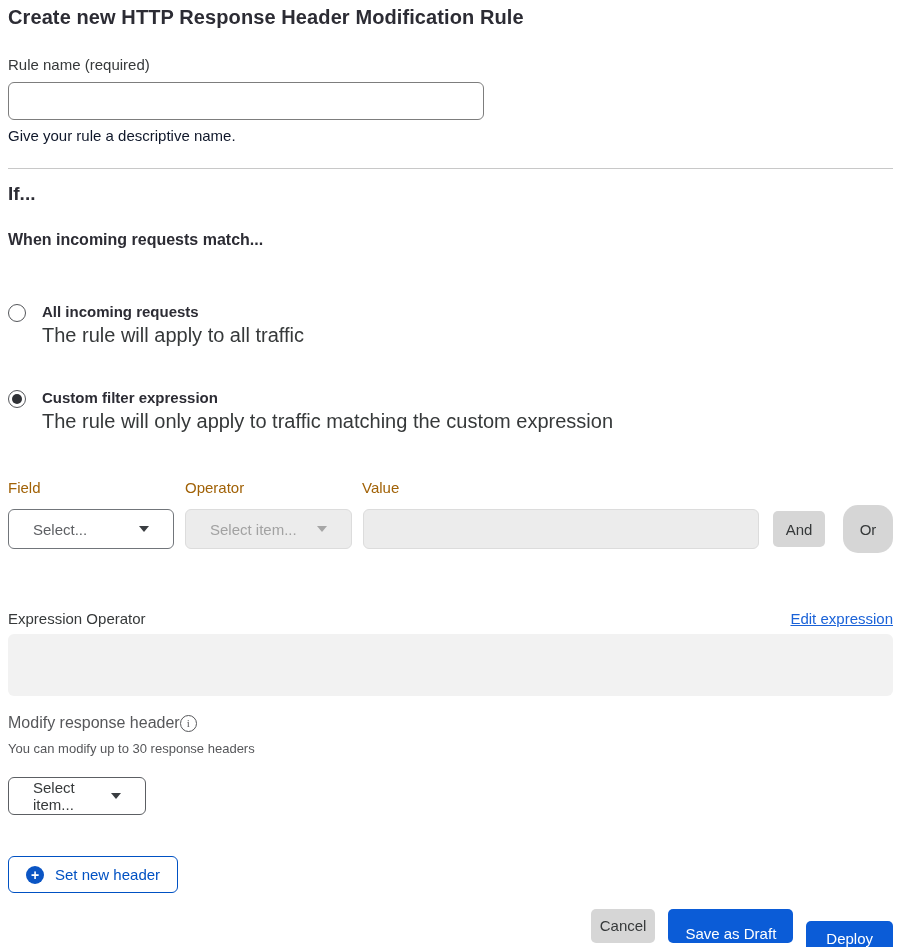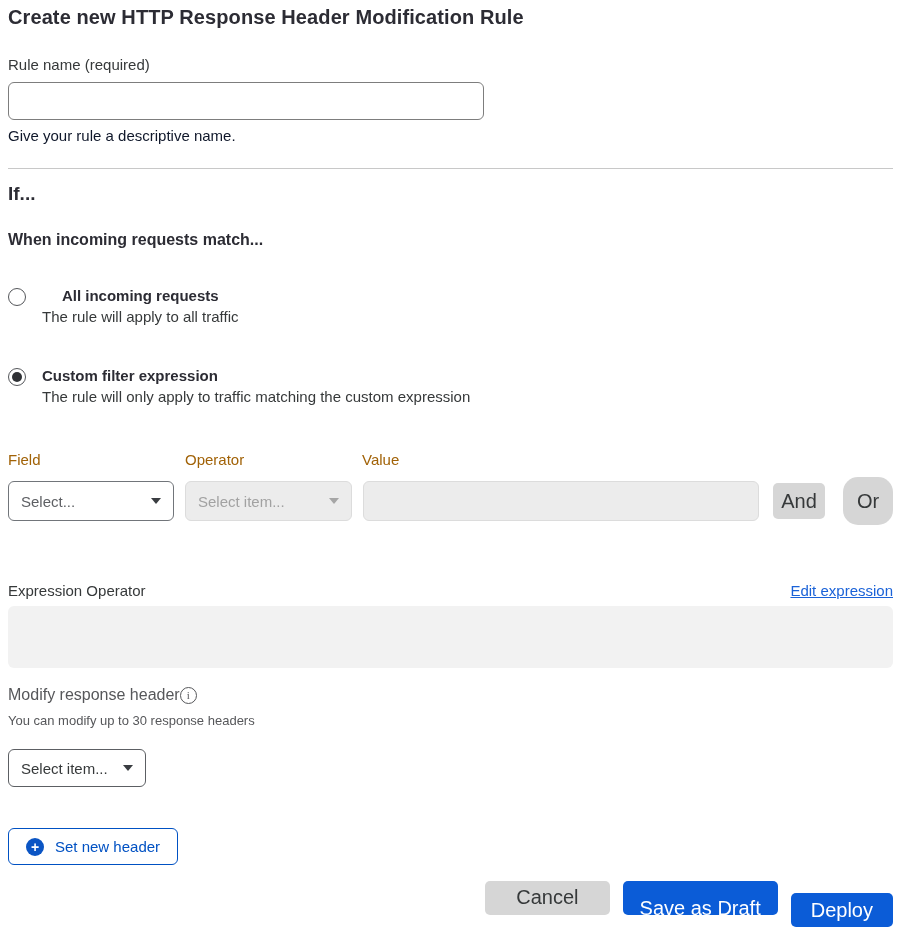--- a/index.html
+++ b/index.html
@@ -21,59 +21,59 @@
     font-family: inherit;
   }
   .help-text { margin-top: 7px; font-size: 15px; color: #0f172a; }
 
   .divider { border: none; border-top: 1px solid #c8c8c8; margin-top: 24px; }
 
   .h-if { margin-top: 14px; font-size: 19px; font-weight: 700; color: #2c2c34; }
   .h-sub { margin-top: 26px; font-size: 16px; font-weight: 700; color: #2c2c34; }
 
   .radio-option { display: flex; gap: 16px; align-items: flex-start; cursor: pointer; }
-  .radio-option.first { margin-top: 38px; text-align: center; }
+  .radio-option.first { margin-top: 54px; }
   .radio-option.second { margin-top: 42px; }
   .radio {
     flex: 0 0 auto; width: 18px; height: 18px; margin-top: 1px;
     border: 1px solid #54565a; border-radius: 50%;
     display: inline-flex; align-items: center; justify-content: center; background: #fff;
   }
   .radio.checked::after {
     content: ""; width: 10px; height: 10px; border-radius: 50%; background: #2f3135;
   }
   .radio-texts .opt-label { font-size: 15px; font-weight: 700; color: #2c2c34; }
-  .radio-texts .opt-desc  { margin-top: 4px; font-size: 15px; color: #36393a; }
+  .radio-texts .opt-desc  { margin-top: 4px; font-size: 20px; color: #36393a; }
 
   .builder-labels { margin-top: 46px; display: flex; font-size: 15px; color: #a16207; }
   .builder-labels .lbl1 { width: 177px; }
   .builder-labels .lbl2 { width: 177px; }
 
   .builder-row { margin-top: 9px; display: flex; align-items: center; }
   .select-box {
     height: 40px; border-radius: 6px; display: flex; align-items: center;
-    justify-content: space-between; padding: 0 12px; font-size: 15px; cursor: pointer;
+    justify-content: space-between; padding: 0 24px; font-size: 15px; cursor: pointer;
   }
   .select-field {
     width: 166px; margin-right: 11px; background: #fff;
     border: 1px solid #71757a; color: #5d5f63;
   }
   .select-operator {
     width: 167px; margin-right: 11px; background: #ececec;
     border: 1px solid #dcdcdc; color: #a2a2a2;
   }
   .value-input {
     width: 396px; height: 40px; background: #ececec; border: 1px solid #dcdcdc;
     border-radius: 6px; padding: 0 12px; font-size: 15px; color: #36393a;
     outline: none; font-family: inherit;
   }
   .caret { width: 0; height: 0; border-left: 5px solid transparent; border-right: 5px solid transparent; border-top: 6px solid #3a3d41; }
   .caret.gray { border-top-color: #a6a6a6; }
 
-  .btn { border: none; cursor: pointer; font-family: inherit; font-size: 20px; }
+  .btn { border: none; cursor: pointer; font-family: inherit; font-size: 15px; }
   .btn-and { margin-left: 14px; width: 52px; height: 36px; background: #d6d6d6; color: #36393a; border-radius: 5px; }
   .btn-or  { margin-left: 18px; width: 50px; height: 48px; background: #d6d6d6; color: #36393a; border-radius: 15px; }
 
   .preview-head { margin-top: 57px; display: flex; justify-content: space-between; align-items: baseline; }
   .preview-label { font-size: 15px; color: #36393a; }
   .edit-link { font-size: 15px; color: #1a62d8; text-decoration: underline; cursor: pointer; }
   .preview-box { margin-top: 7px; height: 62px; background: #f2f2f2; border-radius: 6px; }
 
   .h-then { margin-top: 24px; font-size: 19px; font-weight: 700; color: #2c2c34; }
 
@@ -97,21 +97,21 @@
     color: #0051c3; font-size: 15px; cursor: pointer; font-family: inherit;
   }
   .plus-icon {
     width: 18px; height: 18px; border-radius: 50%; background: #0b55c4; color: #fff;
     display: inline-flex; align-items: center; justify-content: center;
     font-size: 14px; font-weight: 700; line-height: 1;
   }
 
   .footer { margin-top: 3px; display: flex; justify-content: flex-end; align-items: center; gap: 13px; }
   .footer .btn { height: 34px; border-radius: 5px; }
-  .btn-cancel { background: #d6d6d6; color: #36393a; padding: 0 31px; }
+  .btn-cancel { background: #d6d6d6; color: #36393a; padding: 0 9px; }
   .btn-primary { background: #0b5cd7; color: #ffffff; }
   .btn-save { padding: 16px 17px; }
   .btn-deploy { padding: 0 20px; margin-top: 25px; }
 </style>
 </head>
 <body>
 
 <div class="container">
 
   <h1 class="page-title">Create new HTTP Response Header Modification Rule</h1>

